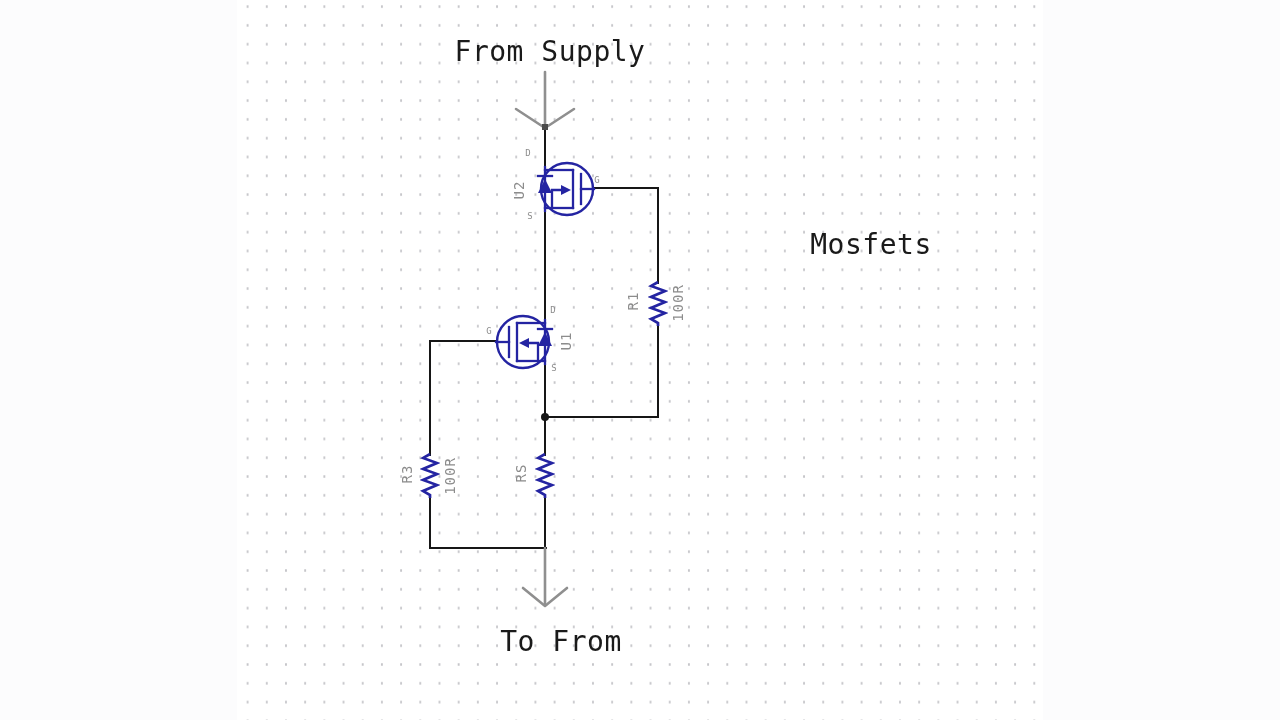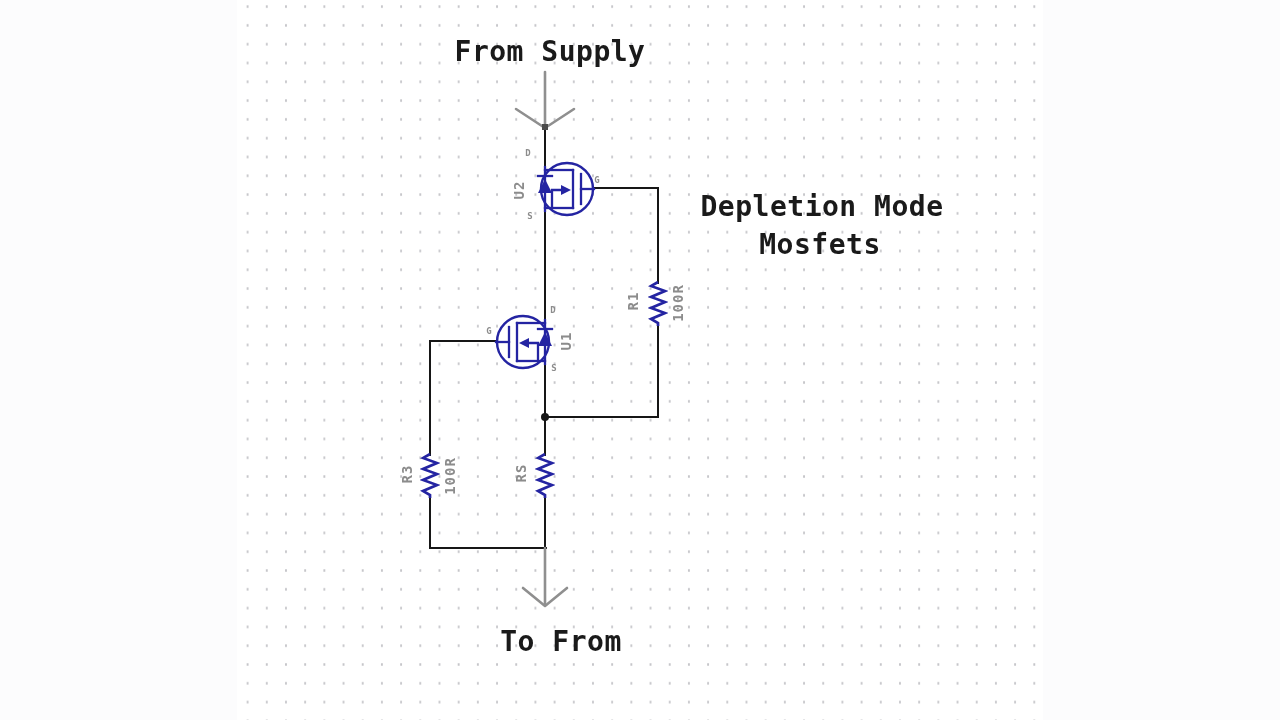--- a/index.html
+++ b/index.html
@@ -3,21 +3,21 @@
 <meta charset="utf-8">
 <style>
   :root{
     --wire:#161616; --component:#2424a2; --text:#1a1a1a; --ref-label:#8c8c8c;
     --pin-label:#8c8c8c; --arrow:#8f8f8f; --port:#4a4a4a; --grid-dot:#c6c6ca;
     --canvas-bg:#ffffff; --page-bg:#fcfcfd;
   }
   html,body{margin:0;padding:0;}
   body{width:1280px;height:720px;overflow:hidden;background:var(--page-bg);
        font-family:"DejaVu Sans Mono","Liberation Mono",monospace;}
-  .stage{position:relative;width:1280px;height:600px;background:var(--page-bg);font-weight:bold;}
+  .stage{position:relative;width:1280px;height:600px;background:var(--page-bg);}
   .canvas{position:absolute;left:237px;top:0;width:806px;height:720px;
     background-color:var(--canvas-bg);
     background-image:radial-gradient(circle,var(--grid-dot) 1px,rgba(0,0,0,0) 1.4px);
     background-size:19.2px 18.8px;background-position:1px 16px;}
   .wire{position:absolute;background:var(--wire);}
   .junction{position:absolute;width:8px;height:8px;border-radius:50%;background:var(--wire);}
   .sym{position:absolute;}
   .cstroke{stroke:var(--component);stroke-width:2.3;fill:none;stroke-linecap:square;}
   .cbody{fill:#ffffff;stroke:var(--component);stroke-width:2.4;}
   .cfill{fill:var(--component);stroke:none;}
@@ -31,22 +31,21 @@
        transform:translate(-50%,-50%);}
 </style>
 </head>
 <body>
 
 <div class="stage">
   <div class="canvas"></div>
 
   <div class="txt" style="left:550px;top:51px;">From Supply</div>
   <div class="txt" style="left:561px;top:641px;">To From</div>
-  <div class="txt" style="left:822px;top:206px;">Depletion Mode</div>
-  <div class="txt" style="left:820px;top:244px;">Mosfets</div>
+  <div class="txt" style="left:871px;top:244px;">Mosfets</div>
 
   <div class="wire" style="left:544px;top:130px;width:2px;height:288px;"></div>
   <div class="wire" style="left:593px;top:187px;width:66px;height:2px;"></div>
   <div class="wire" style="left:657px;top:187px;width:2px;height:97px;"></div>
   <div class="wire" style="left:657px;top:326px;width:2px;height:92px;"></div>
   <div class="wire" style="left:544px;top:416px;width:115px;height:2px;"></div>
   <div class="wire" style="left:429px;top:340px;width:69px;height:2px;"></div>
   <div class="wire" style="left:429px;top:340px;width:2px;height:116px;"></div>
   <div class="wire" style="left:429px;top:498px;width:2px;height:51px;"></div>
   <div class="wire" style="left:429px;top:547px;width:118px;height:2px;"></div>

